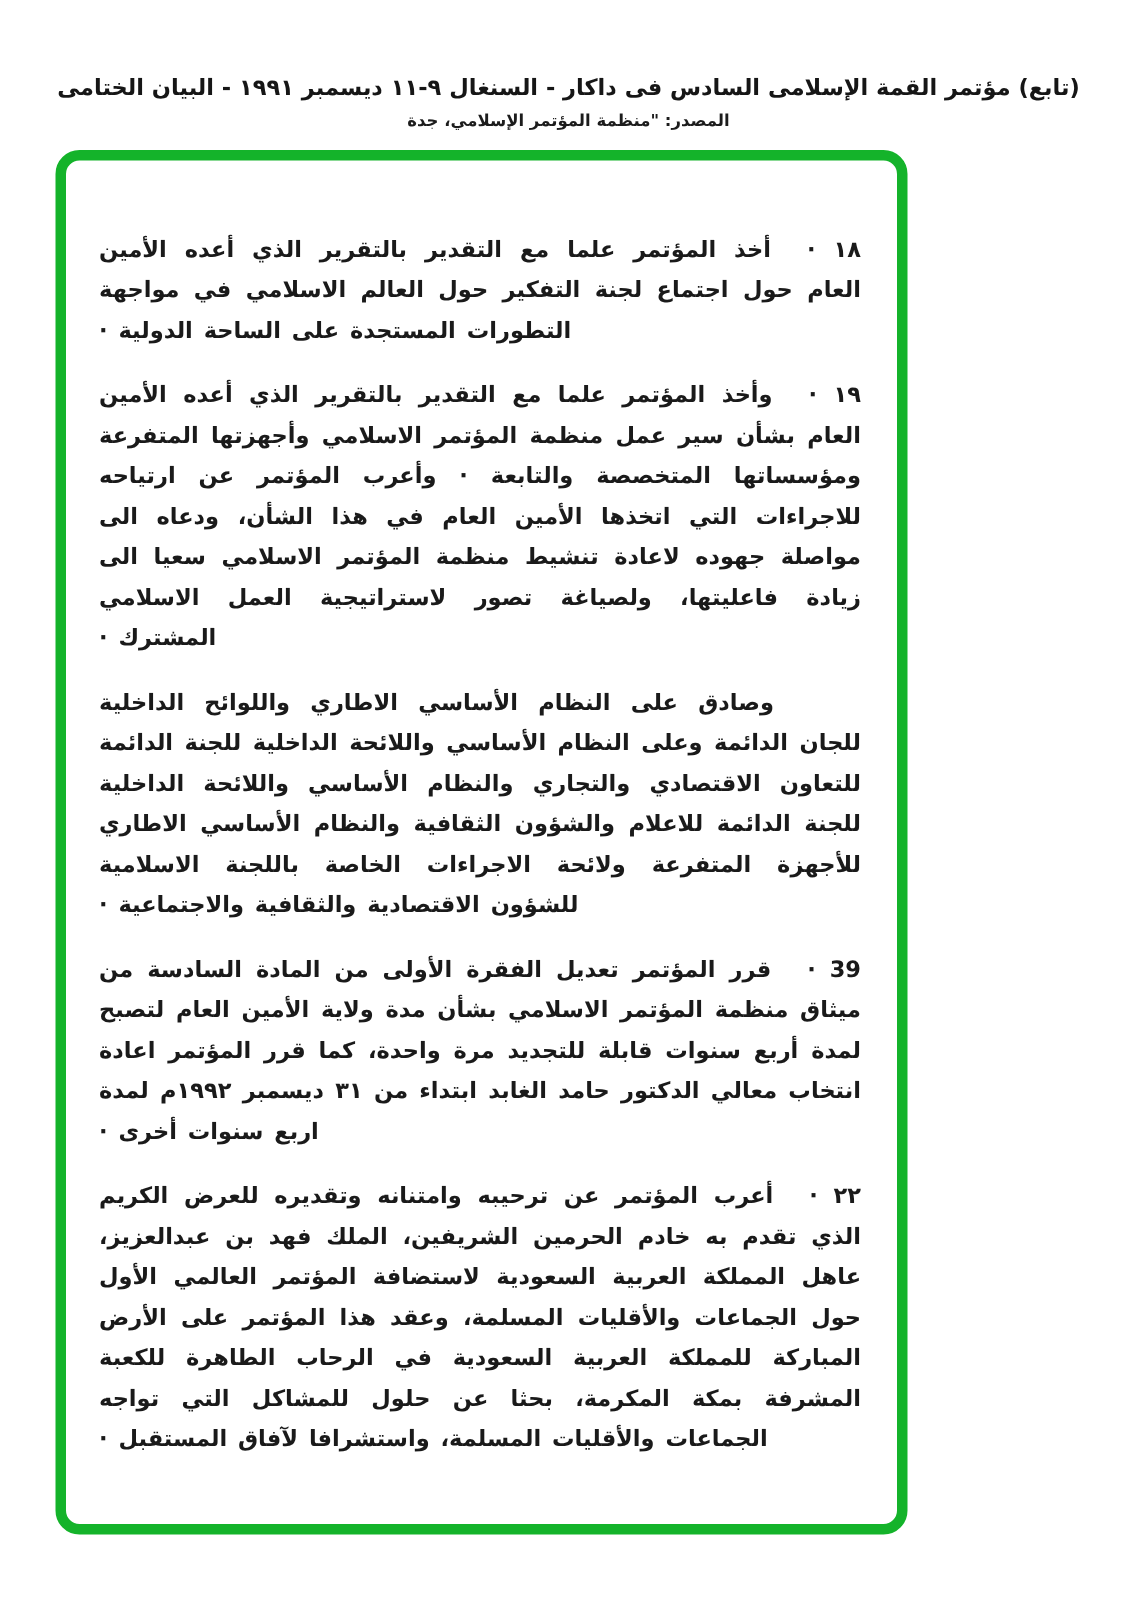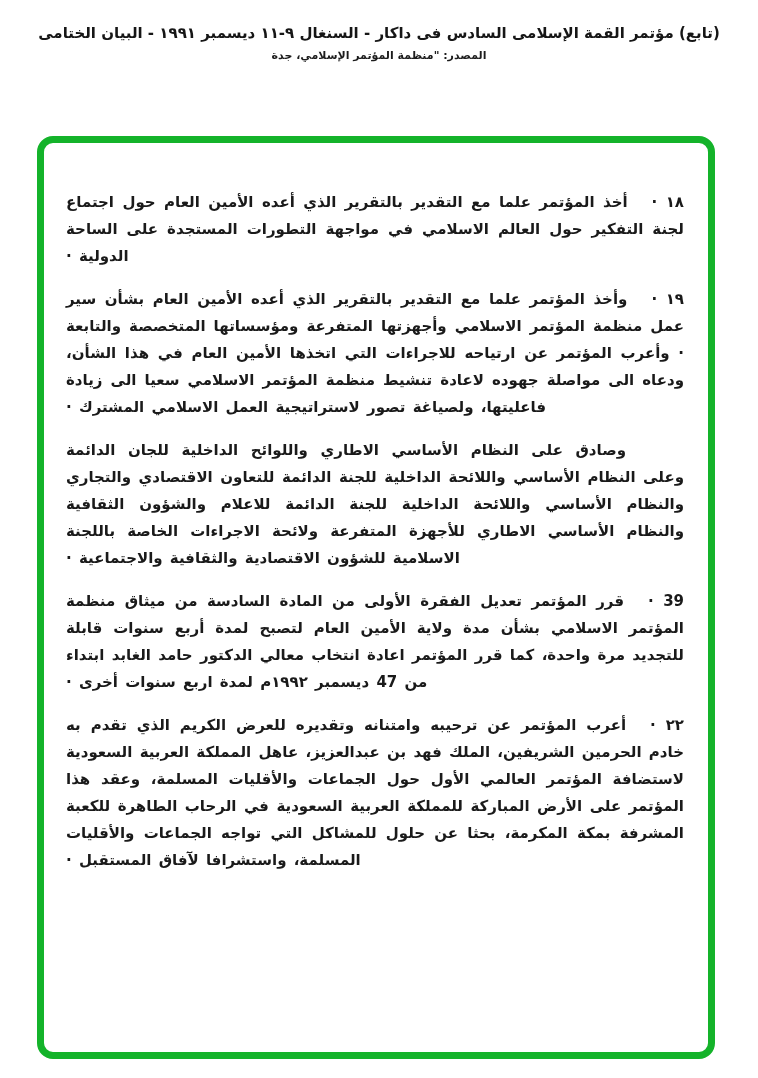--- a/index.html
+++ b/index.html
@@ -9,48 +9,47 @@
     font-family: "DejaVu Sans", sans-serif;
   }
   .page {
     position: relative;
     width: 758px;
     height: 1078px;
     background: #ffffff;
     overflow: hidden;
   }
   .header {
-    padding-top: 24px;
+    padding-top: 49px;
     text-align: center;
     direction: rtl;
     color: #161616;
   }
   .header-line1 {
     font-size: 15px;
     font-weight: 700;
     letter-spacing: 0px;
   }
   .header-line2 {
     font-size: 11px;
     font-weight: 700;
     margin-top: 7px;
     color: #1c1c1c;
   }
   .frame {
     position: absolute;
     left: 37px;
     top: 100px;
-    width: 678px;
+    width: 568px;
     height: 923px;
     box-sizing: border-box;
     border: 7px solid #14b32a;
     border-radius: 16px;
     padding: 46px 24px 0 22px;
     background: #ffffff;
-    margin-top: 36px;
   }
   .paragraphs {
     direction: rtl;
   }
   .para {
     direction: rtl;
     unicode-bidi: embed;
     text-align: justify;
     text-align-last: left;
     font-size: 15px;
@@ -87,19 +86,19 @@
   <div class="header">
     <div class="header-line1">(تابع) مؤتمر القمة الإسلامى السادس فى داكار - السنغال ٩-١١ ديسمبر ١٩٩١ - البيان الختامى</div>
     <div class="header-line2">المصدر: "منظمة المؤتمر الإسلامي، جدة</div>
   </div>
 
   <div class="frame">
     <div class="paragraphs" id="paragraphs">
         <p class="para" dir="rtl"><span class="num">١٨ ·</span><span>أخذ المؤتمر علما مع التقدير بالتقرير الذي أعده الأمين العام حول اجتماع لجنة التفكير حول العالم الاسلامي في مواجهة التطورات المستجدة على الساحة الدولية ·</span></p>
         <p class="para" dir="rtl"><span class="num">١٩ ·</span><span>وأخذ المؤتمر علما مع التقدير بالتقرير الذي أعده الأمين العام بشأن سير عمل منظمة المؤتمر الاسلامي وأجهزتها المتفرعة ومؤسساتها المتخصصة والتابعة · وأعرب المؤتمر عن ارتياحه للاجراءات التي اتخذها الأمين العام في هذا الشأن، ودعاه الى مواصلة جهوده لاعادة تنشيط منظمة المؤتمر الاسلامي سعيا الى زيادة فاعليتها، ولصياغة تصور لاستراتيجية العمل الاسلامي المشترك ·</span></p>
         <p class="para indent" dir="rtl"><span>وصادق على النظام الأساسي الاطاري واللوائح الداخلية للجان الدائمة وعلى النظام الأساسي واللائحة الداخلية للجنة الدائمة للتعاون الاقتصادي والتجاري والنظام الأساسي واللائحة الداخلية للجنة الدائمة للاعلام والشؤون الثقافية والنظام الأساسي الاطاري للأجهزة المتفرعة ولائحة الاجراءات الخاصة باللجنة الاسلامية للشؤون الاقتصادية والثقافية والاجتماعية ·</span></p>
-        <p class="para" dir="rtl"><span class="num">39 ·</span><span>قرر المؤتمر تعديل الفقرة الأولى من المادة السادسة من ميثاق منظمة المؤتمر الاسلامي بشأن مدة ولاية الأمين العام لتصبح لمدة أربع سنوات قابلة للتجديد مرة واحدة، كما قرر المؤتمر اعادة انتخاب معالي الدكتور حامد الغابد ابتداء من 47 ديسمبر ١٩٩٢م لمدة اربع سنوات أخرى ·</span></p>
+        <p class="para" dir="rtl"><span class="num">39 ·</span><span>قرر المؤتمر تعديل الفقرة الأولى من المادة السادسة من ميثاق منظمة المؤتمر الاسلامي بشأن مدة ولاية الأمين العام لتصبح لمدة أربع سنوات قابلة للتجديد مرة واحدة، كما قرر المؤتمر اعادة انتخاب معالي الدكتور حامد الغابد ابتداء من ٣١ ديسمبر ١٩٩٢م لمدة اربع سنوات أخرى ·</span></p>
         <p class="para" dir="rtl"><span class="num">٢٢ ·</span><span>أعرب المؤتمر عن ترحيبه وامتنانه وتقديره للعرض الكريم الذي تقدم به خادم الحرمين الشريفين، الملك فهد بن عبدالعزيز، عاهل المملكة العربية السعودية لاستضافة المؤتمر العالمي الأول حول الجماعات والأقليات المسلمة، وعقد هذا المؤتمر على الأرض المباركة للمملكة العربية السعودية في الرحاب الطاهرة للكعبة المشرفة بمكة المكرمة، بحثا عن حلول للمشاكل التي تواجه الجماعات والأقليات المسلمة، واستشرافا لآفاق المستقبل ·</span></p>
       </div>
   </div>
 
 
 </div>
 
 </body></html>

